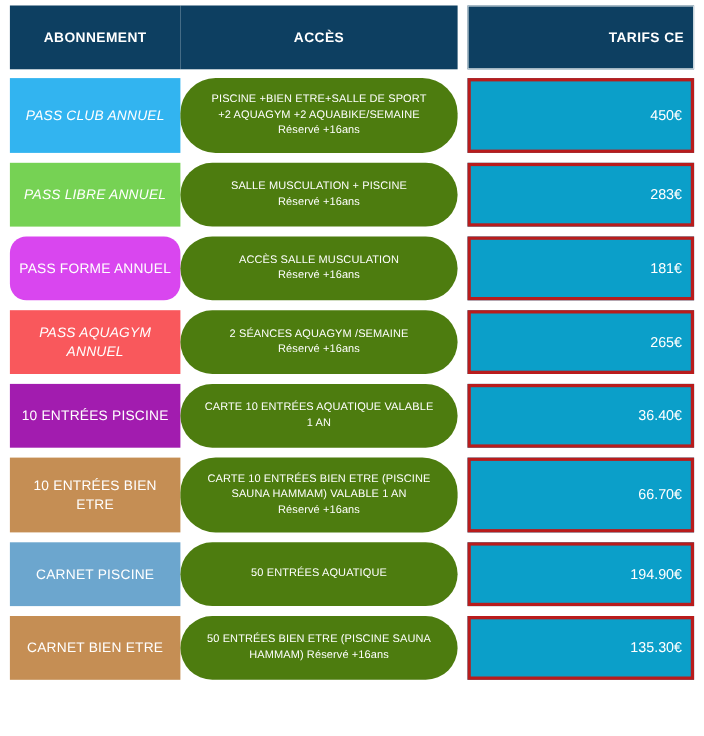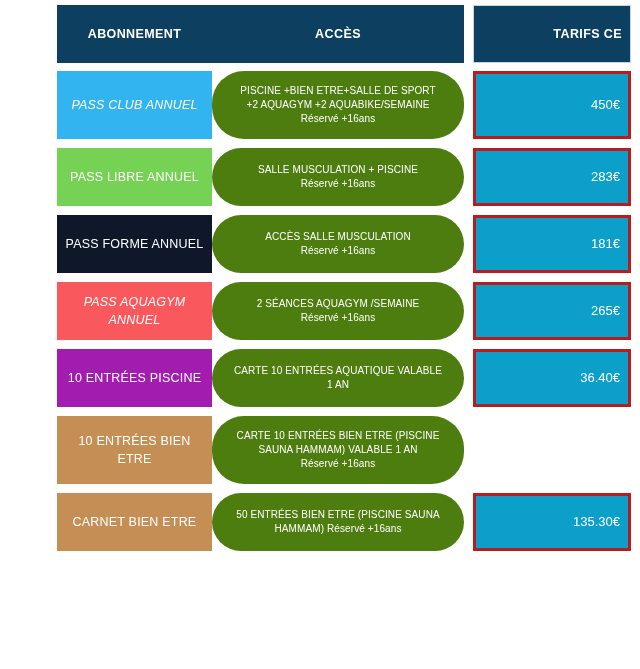--- a/index.html
+++ b/index.html
@@ -30,21 +30,20 @@
   
   .cell-label {
     width: 155px;
     flex: 0 0 155px;
     display: flex;
     align-items: center;
     justify-content: center;
     text-align: center;
     box-sizing: border-box;
     padding: 6px 6px;
-    margin-left: 48px;
   }
   .cell-access {
     width: 252px;
     flex: 0 0 252px;
     display: flex;
     align-items: center;
     justify-content: center;
     text-align: center;
     box-sizing: border-box;
     padding: 6px 8px;
@@ -136,33 +135,33 @@
         <div class="cell-access">
           <span class="cell-text">PISCINE +BIEN ETRE+SALLE DE SPORT
 +2 AQUAGYM +2 AQUABIKE/SEMAINE
 Réservé +16ans</span>
         </div>
         <div class="cell-price">
           <span class="cell-text">450€</span>
         </div>
       </div>
       <div class="table-row body-row h-med">
-        <div class="cell-label" style="background: rgb(118, 210, 84);">
+        <div class="cell-label" style="background: rgb(118, 210, 84); font-style: italic;">
           <span class="cell-text">PASS LIBRE ANNUEL</span>
         </div>
         <div class="cell-access">
           <span class="cell-text">SALLE MUSCULATION + PISCINE
 Réservé +16ans</span>
         </div>
         <div class="cell-price">
           <span class="cell-text">283€</span>
         </div>
       </div>
       <div class="table-row body-row h-med">
-        <div class="cell-label" style="background: #0f172a;">
+        <div class="cell-label" style="background: #d946ef; border-radius: 15px;">
           <span class="cell-text">PASS FORME ANNUEL</span>
         </div>
         <div class="cell-access">
           <span class="cell-text">ACCÈS SALLE MUSCULATION
 Réservé +16ans</span>
         </div>
         <div class="cell-price">
           <span class="cell-text">181€</span>
         </div>
       </div>
@@ -192,20 +191,34 @@
       </div>
       <div class="table-row body-row h-tall">
         <div class="cell-label" style="background: rgb(197, 142, 84);">
           <span class="cell-text">10 ENTRÉES BIEN ETRE</span>
         </div>
         <div class="cell-access">
           <span class="cell-text">CARTE 10 ENTRÉES BIEN ETRE (PISCINE
 SAUNA HAMMAM) VALABLE 1 AN
 Réservé +16ans</span>
         </div>
+        <div class="cell-price">
+          <span class="cell-text">66.70€</span>
+        </div>
+      </div>
+      <div class="table-row body-row h-med">
+        <div class="cell-label" style="background: rgb(108, 166, 206);">
+          <span class="cell-text">CARNET PISCINE</span>
+        </div>
+        <div class="cell-access">
+          <span class="cell-text">50 ENTRÉES AQUATIQUE</span>
+        </div>
+        <div class="cell-price">
+          <span class="cell-text">194.90€</span>
+        </div>
       </div>
       <div class="table-row body-row h-med">
         <div class="cell-label" style="background: rgb(197, 142, 84);">
           <span class="cell-text">CARNET BIEN ETRE</span>
         </div>
         <div class="cell-access">
           <span class="cell-text">50 ENTRÉES BIEN ETRE (PISCINE SAUNA
 HAMMAM) Réservé +16ans</span>
         </div>
         <div class="cell-price">

